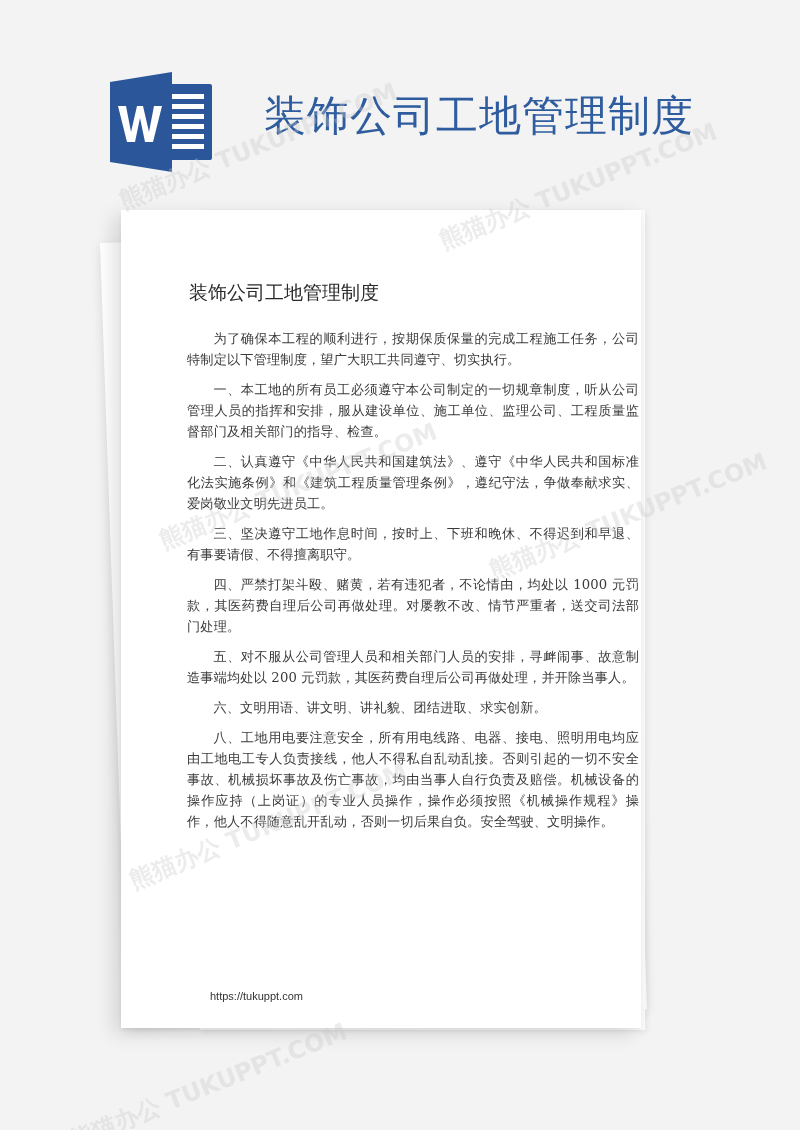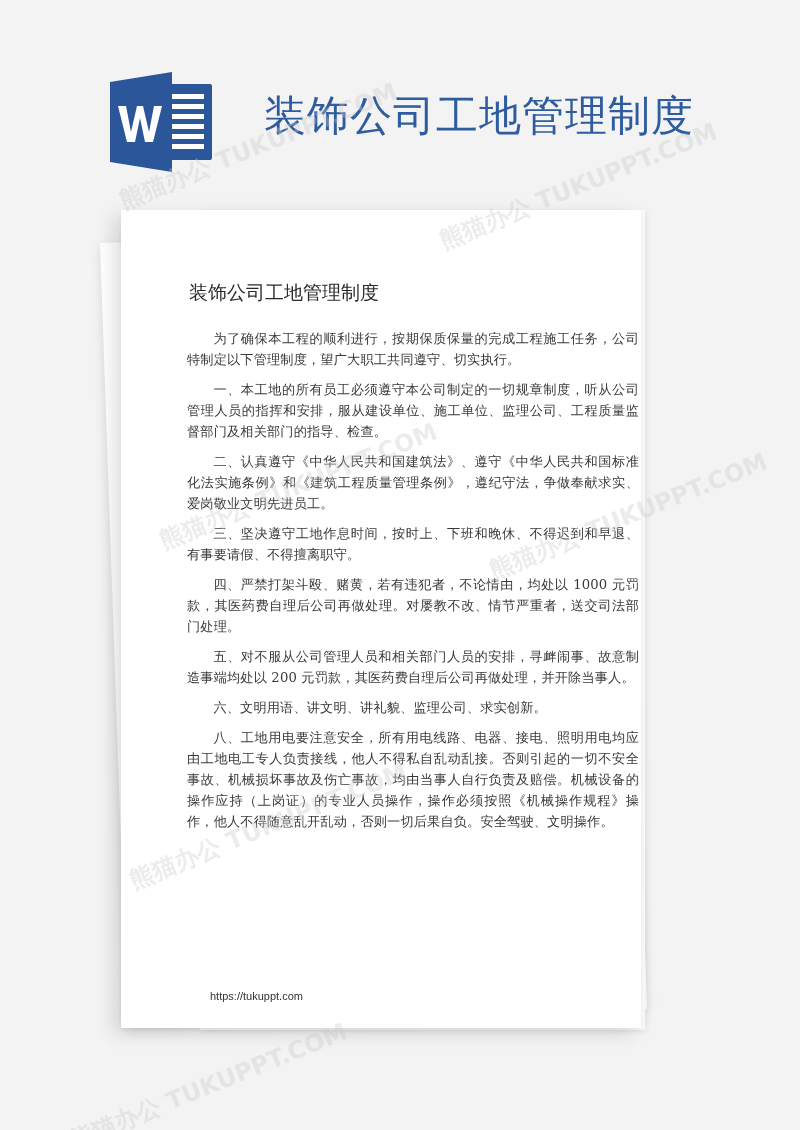--- a/index.html
+++ b/index.html
@@ -127,21 +127,21 @@
 
 <div class="page">
   <div class="doc-title">装饰公司工地管理制度</div>
   <div class="doc-body">
     <p>为了确保本工程的顺利进行，按期保质保量的完成工程施工任务，公司特制定以下管理制度，望广大职工共同遵守、切实执行。</p>
     <p>一、本工地的所有员工必须遵守本公司制定的一切规章制度，听从公司管理人员的指挥和安排，服从建设单位、施工单位、监理公司、工程质量监督部门及相关部门的指导、检查。</p>
     <p>二、认真遵守《中华人民共和国建筑法》、遵守《中华人民共和国标准化法实施条例》和《建筑工程质量管理条例》，遵纪守法，争做奉献求实、爱岗敬业文明先进员工。</p>
     <p>三、坚决遵守工地作息时间，按时上、下班和晚休、不得迟到和早退、有事要请假、不得擅离职守。</p>
     <p>四、严禁打架斗殴、赌黄，若有违犯者，不论情由，均处以 1000 元罚款，其医药费自理后公司再做处理。对屡教不改、情节严重者，送交司法部门处理。</p>
     <p>五、对不服从公司管理人员和相关部门人员的安排，寻衅闹事、故意制造事端均处以 200 元罚款，其医药费自理后公司再做处理，并开除当事人。</p>
-    <p>六、文明用语、讲文明、讲礼貌、监理公司、求实创新。</p>
+    <p>六、文明用语、讲文明、讲礼貌、团结进取、求实创新。</p>
     <p>八、工地用电要注意安全，所有用电线路、电器、接电、照明用电均应由工地电工专人负责接线，他人不得私自乱动乱接。否则引起的一切不安全事故、机械损坏事故及伤亡事故，均由当事人自行负责及赔偿。机械设备的操作应持（上岗证）的专业人员操作，操作必须按照《机械操作规程》操作，他人不得随意乱开乱动，否则一切后果自负。安全驾驶、文明操作。</p>
   </div>
   <div class="doc-footer">https://tukuppt.com</div>
 </div>
 
 <div class="watermark" style="left:110px; top:130px;">熊猫办公 TUKUPPT.COM</div>
 <div class="watermark" style="left:430px; top:170px;">熊猫办公 TUKUPPT.COM</div>
 <div class="watermark" style="left:150px; top:470px;">熊猫办公 TUKUPPT.COM</div>
 <div class="watermark" style="left:480px; top:500px;">熊猫办公 TUKUPPT.COM</div>
 <div class="watermark" style="left:120px; top:810px;">熊猫办公 TUKUPPT.COM</div>

